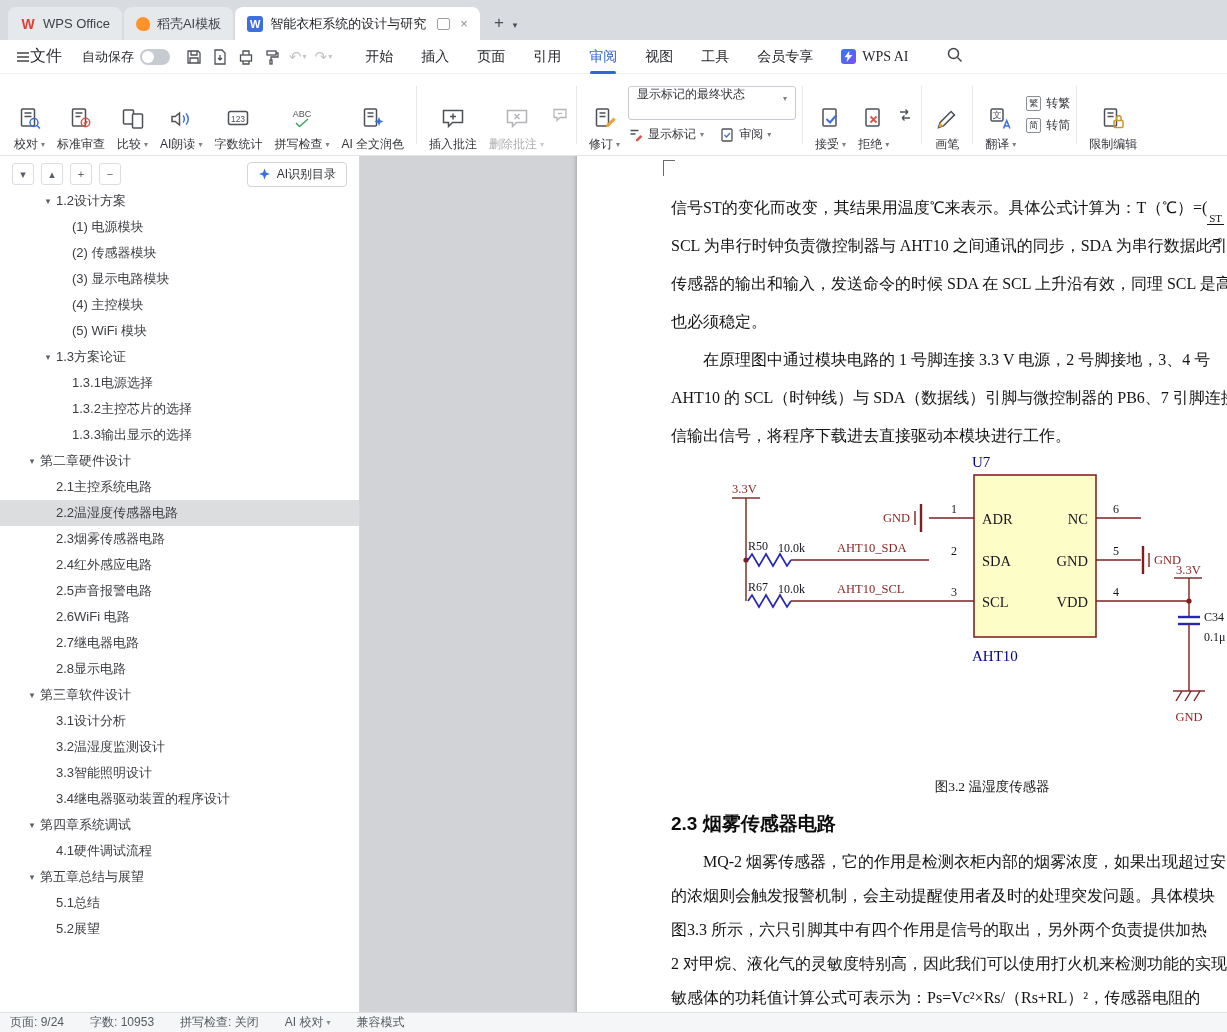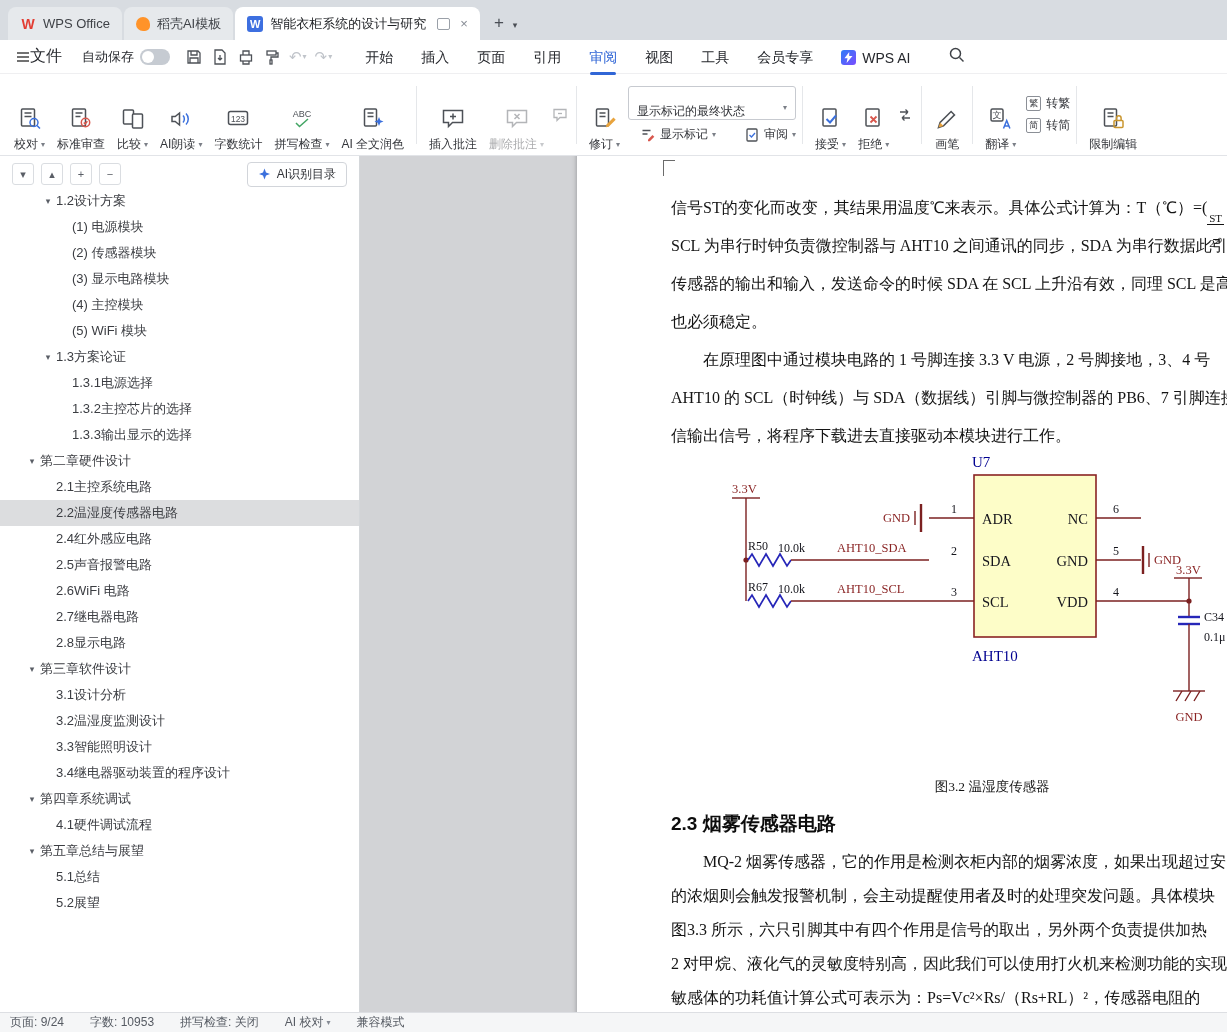--- a/index.html
+++ b/index.html
@@ -23,40 +23,40 @@
   
   .menubar { height:34px; background:#fff; display:flex; align-items:center; padding:0 10px; flex-shrink:0; border-bottom:1px solid #efeff1; }
   .file-btn { display:flex; align-items:center; font-size:16px; color:#2a2c31; padding:0 6px; }
   .autosave { display:flex; align-items:center; gap:6px; font-size:13px; color:#2a2c31; margin-left:14px; }
   .toggle { width:30px; height:16px; border-radius:8px; background:#c6cbd2; position:relative; }
   .toggle .knob { position:absolute; left:2px; top:2px; width:12px; height:12px; border-radius:50%; background:#fff; }
   .qat { display:flex; align-items:center; margin-left:12px; gap:2px; }
   .qbtn { width:24px; height:24px; display:flex; align-items:center; justify-content:center; }
   .undo-redo { display:flex; align-items:center; color:#c0c4ca; font-size:15px; padding:0 3px; }
   .mini-caret { font-size:8px; margin-left:1px; }
-  .menus { display:flex; align-items:flex-end; margin-left:16px; height:36px; }
+  .menus { display:flex; align-items:center; margin-left:16px; height:36px;font-family:Liberation Serif, serif; }
   .menu-item { position:relative; height:34px; display:flex; align-items:center; padding:0 14px; font-size:14px; color:#26282d; }
   .menu-item.active { color:#3166d6; }
   .menu-item.active::after { content:""; position:absolute; left:50%; transform:translateX(-50%); bottom:0; width:26px; height:3px; border-radius:2px; background:#3166d6; }
   .ai-badge { width:15px; height:15px; border-radius:3px; background:linear-gradient(135deg,#2e7cf6,#7a4dff); display:flex; align-items:center; justify-content:center; margin-right:6px; }
   .menu-item:not(.ai) .ai-badge { display:none; }
   .searchbtn { margin-left:24px; }
 
   
   .ribbon { height:82px; background:#fff; border-bottom:1px solid #e2e4e8; display:flex; align-items:center; padding:0 8px; flex-shrink:0; }
   .ribbon > * { flex-shrink:0; }
   .rbtn { display:flex; flex-direction:column; align-items:center; justify-content:center; gap:4px; padding:4px 6px; border-radius:4px;margin-top:29px; }
   .ric { height:26px; display:flex; align-items:center; justify-content:center; }
   .rlabel { display:flex; align-items:center; gap:3px; font-size:12px; color:#33353a; white-space:nowrap; }
   .rcaret { font-size:8px; color:#7b7f87; }
   .disabled { opacity:.42; }
   .rsep { width:1px; height:58px; background:#e5e7ea; margin:0 6px; }
   .combo { display:flex; flex-direction:column; justify-content:center; gap:6px; margin-left:2px; }
-  .mk-select { width:168px; height:24px; border:1px solid #c7cad0; border-radius:3px; display:flex; align-items:flex-start; justify-content:space-between; padding:16px 8px; font-size:12px; color:#33353a; background:#fff; }
-  .srow { display:flex; align-items:center; gap:28px;justify-content:flex-end; }
+  .mk-select { width:168px; height:24px; border:1px solid #c7cad0; border-radius:3px; display:flex; align-items:flex-end; justify-content:space-between; padding:16px 8px; font-size:12px; color:#33353a; background:#fff; }
+  .srow { display:flex; align-items:center; gap:15px; }
   .sbtn { display:flex; align-items:center; gap:4px; font-size:12px; color:#33353a; }
   .minicol { display:flex; flex-direction:column; gap:5px; margin-left:4px; }
   .convbtn { display:flex; align-items:center; gap:5px; font-size:12px; color:#33353a; }
   .convbox { width:15px; height:15px; border:1px solid #8b8f96; border-radius:2px; font-size:9px; display:flex; align-items:center; justify-content:center; color:#33353a; }
   .smallnav { display:flex; align-items:center; padding:0 2px; }
 
   
   .main { flex:1; display:flex; min-height:0; }
 
   .sidebar { width:360px; flex-shrink:0; background:#fff; border-right:1px solid #d4d7da; display:flex; flex-direction:column; }
@@ -553,20 +553,24 @@
           <div class="tree-item lvl1 noarrow">
             <span class="arrow">▾</span>
             <span>2.1主控系统电路</span>
           </div>
 
           <div class="tree-item selected lvl1 noarrow">
             <span class="arrow">▾</span>
             <span>2.2温湿度传感器电路</span>
           </div>
 
+          <div class="tree-item lvl1 noarrow">
+            <span class="arrow">▾</span>
+            <span>2.3烟雾传感器电路</span>
+          </div>
 
           <div class="tree-item lvl1 noarrow">
             <span class="arrow">▾</span>
             <span>2.4红外感应电路</span>
           </div>
 
           <div class="tree-item lvl1 noarrow">
             <span class="arrow">▾</span>
             <span>2.5声音报警电路</span>
           </div>

